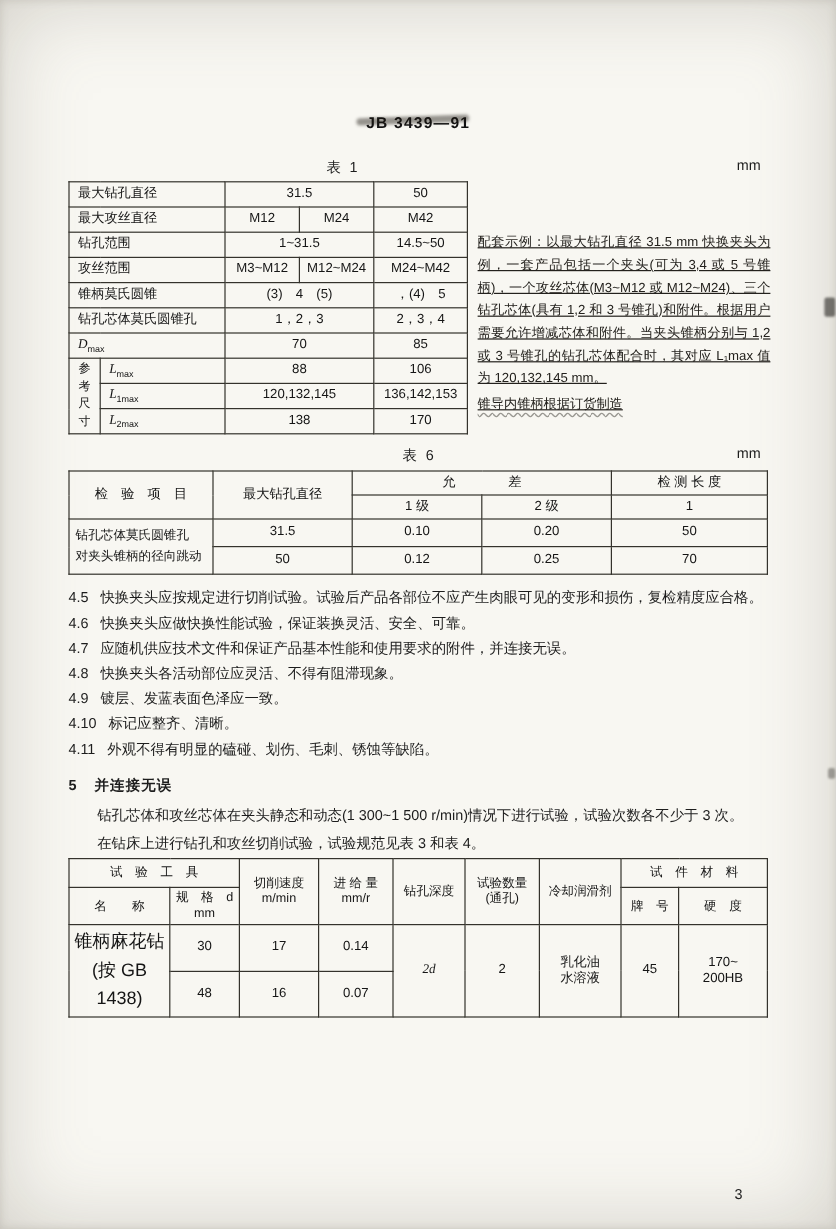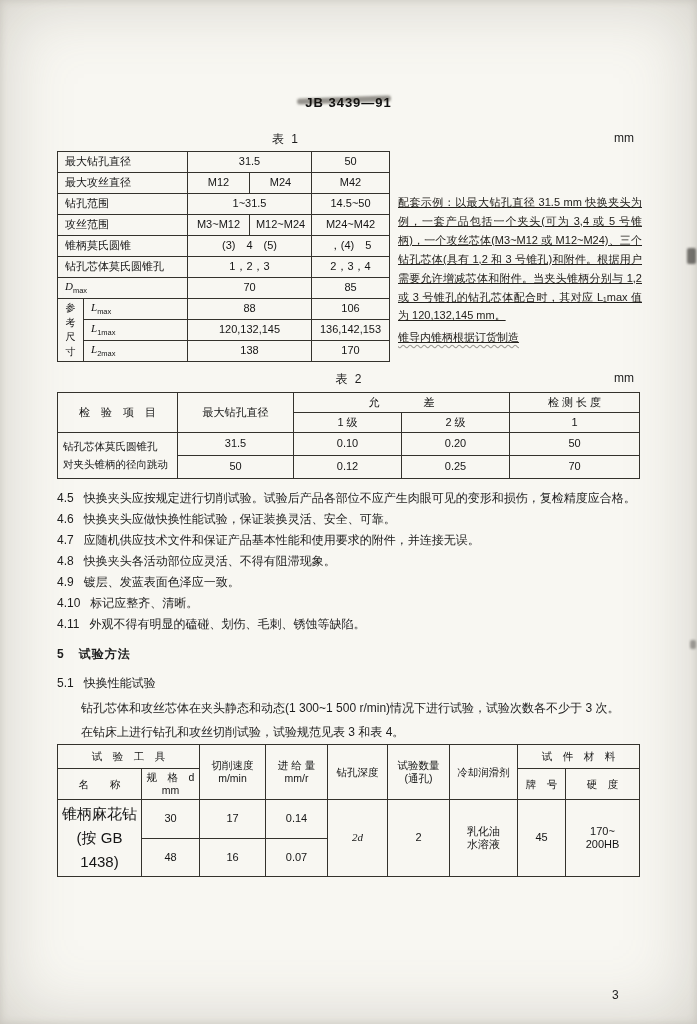--- a/index.html
+++ b/index.html
@@ -150,21 +150,21 @@
         </table>
 
       <div class="side-note">
         <p>配套示例：以最大钻孔直径 31.5 mm 快换夹头为例，一套产品包括一个夹头(可为 3,4 或 5 号锥柄)，一个攻丝芯体(M3~M12 或 M12~M24)、三个钻孔芯体(具有 1,2 和 3 号锥孔)和附件。根据用户需要允许增减芯体和附件。当夹头锥柄分别与 1,2 或 3 号锥孔的钻孔芯体配合时，其对应 L₁max 值为 120,132,145 mm。</p>
         <p class="wavy">锥导内锥柄根据订货制造</p>
       </div>
     </div>
 
 
     <div class="cap-row center2" style="margin-top:9px;">
-      <span class="cap2">表 2</span>
+      <span class="cap2">表 6</span>
       <span class="unit">mm</span>
     </div>
 
     <table class="tbl t2">
       <colgroup>
           <col style="width:120px">
           <col style="width:116px">
           <col style="width:108px">
           <col style="width:108px">
           <col style="width:130px">
@@ -198,23 +198,22 @@
       </table>
 
     <p class="clause first"><span class="num">4.5</span><span>快换夹头应按规定进行切削试验。试验后产品各部位不应产生肉眼可见的变形和损伤，复检精度应合格。</span></p>
     <p class="clause"><span class="num">4.6</span><span>快换夹头应做快换性能试验，保证装换灵活、安全、可靠。</span></p>
     <p class="clause"><span class="num">4.7</span><span>应随机供应技术文件和保证产品基本性能和使用要求的附件，并连接无误。</span></p>
     <p class="clause"><span class="num">4.8</span><span>快换夹头各活动部位应灵活、不得有阻滞现象。</span></p>
     <p class="clause"><span class="num">4.9</span><span>镀层、发蓝表面色泽应一致。</span></p>
     <p class="clause"><span class="num">4.10</span><span>标记应整齐、清晰。</span></p>
     <p class="clause"><span class="num">4.11</span><span>外观不得有明显的磕碰、划伤、毛刺、锈蚀等缺陷。</span></p>
 
-    <p class="h5"><span class="num">5</span><span>试验方法</span></p>
-
-    <p class="subhead"><span class="num">5.1</span><span>快换性能试验</span></p>
+    <p class="h5"><span class="num">5</span><span>并连接无误</span></p>
+
     <p class="body">钻孔芯体和攻丝芯体在夹头静态和动态(1 300~1 500 r/min)情况下进行试验，试验次数各不少于 3 次。</p>
 
     <p class="body">在钻床上进行钻孔和攻丝切削试验，试验规范见表 3 和表 4。</p>
 
 
     <table class="tbl t3">
       <colgroup>
           <col style="width:84px">
           <col style="width:58px">
           <col style="width:66px">

